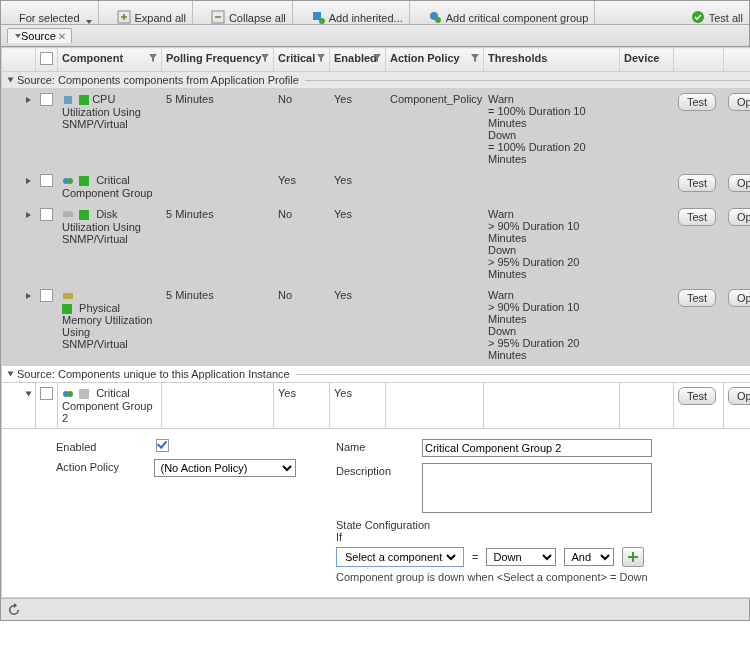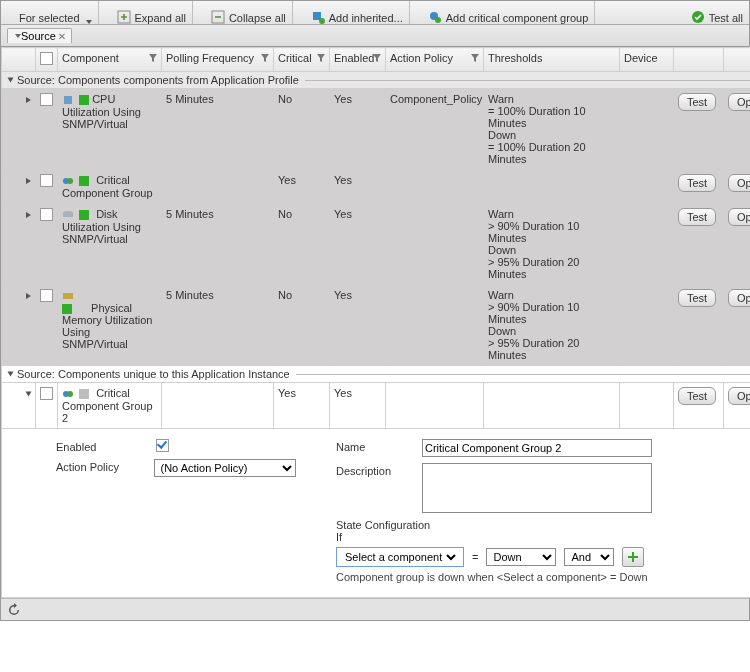--- a/index.html
+++ b/index.html
@@ -15,21 +15,21 @@
 
 
 .tabrow { height: 22px; background: linear-gradient(#eaeaea,#ddd); border-bottom: 1px solid #999; display: flex; align-items: center; padding-left: 6px; }
 .tab { background: #f4f4f4; border: 1px solid #aaa; border-bottom: none; padding: 1px 5px; display: flex; align-items: center; border-radius: 2px 2px 0 0; }
 .tab .caret { border-top-color: #666; }
 .tab-x { color: #777; margin-left: 2px; cursor: pointer; font-size: 10px; }
 
 
 .grid { width: 100%; border-collapse: collapse; table-layout: fixed; }
 .grid th, .grid td { border: 1px solid #d0d0d0; padding: 4px 4px; vertical-align: top; text-align: left; color: #333; }
-.grid th { background: linear-gradient(#f7f7f7,#e6e6e6); font-weight: normal; height: 16px; position: relative; }
+.grid th { background: linear-gradient(#f7f7f7,#e6e6e6); font-weight: bold; height: 16px; position: relative; }
 .filter { position: absolute; right: 4px; top: 6px; width: 8px; height: 8px; }
 .grid .dark td { background: #d2d0d0; }
 .grid .light td { background: #fff; }
 .grouprow td { background: #e8e8e8; padding: 2px 6px; color: #333; }
 .grouprow.light td { background: #fff; }
 .expand { display: inline-block; width: 0; height: 0; border-top: 3px solid transparent; border-bottom: 3px solid transparent; border-left: 5px solid #555; margin-right: 4px; vertical-align: middle; }
 .expand.open { transform: rotate(90deg); }
 .line { flex: 1; height: 1px; background: #bbb; margin-left: 6px; }
 .groupflex { display: flex; align-items: center; }
 .btn-gray { background: linear-gradient(#fbfbfb,#ddd); border: 1px solid #999; padding: 2px 8px; border-radius: 6px; cursor: pointer; display: inline-block; color: #333; }
@@ -273,21 +273,21 @@
     </tr>
 
     <tr class="dark">
       <td style="text-align:right"><span class="row-arrow"></span></td>
       <td><span class="chk"></span></td>
       <td>
         <span class="icon-inline"><svg width="12" height="12">
                 <rect x="1" y="3" width="10" height="6" fill="#c4a83e"></rect>
               </svg></span><br>
         <span class="sq-green"></span>
-        <span style="margin-left:16px">Physical Memory Utilization Using SNMP/Virtual</span>
+        <span style="margin-left:4px">Physical Memory Utilization Using SNMP/Virtual</span>
       </td>
       <td>5 Minutes</td>
       <td>No</td>
       <td>Yes</td>
       <td></td>
       <td style="white-space:pre-line">Warn
 &gt; 90% Duration 10 Minutes
 Down
 &gt; 95% Duration 20 Minutes</td>
       <td></td>

